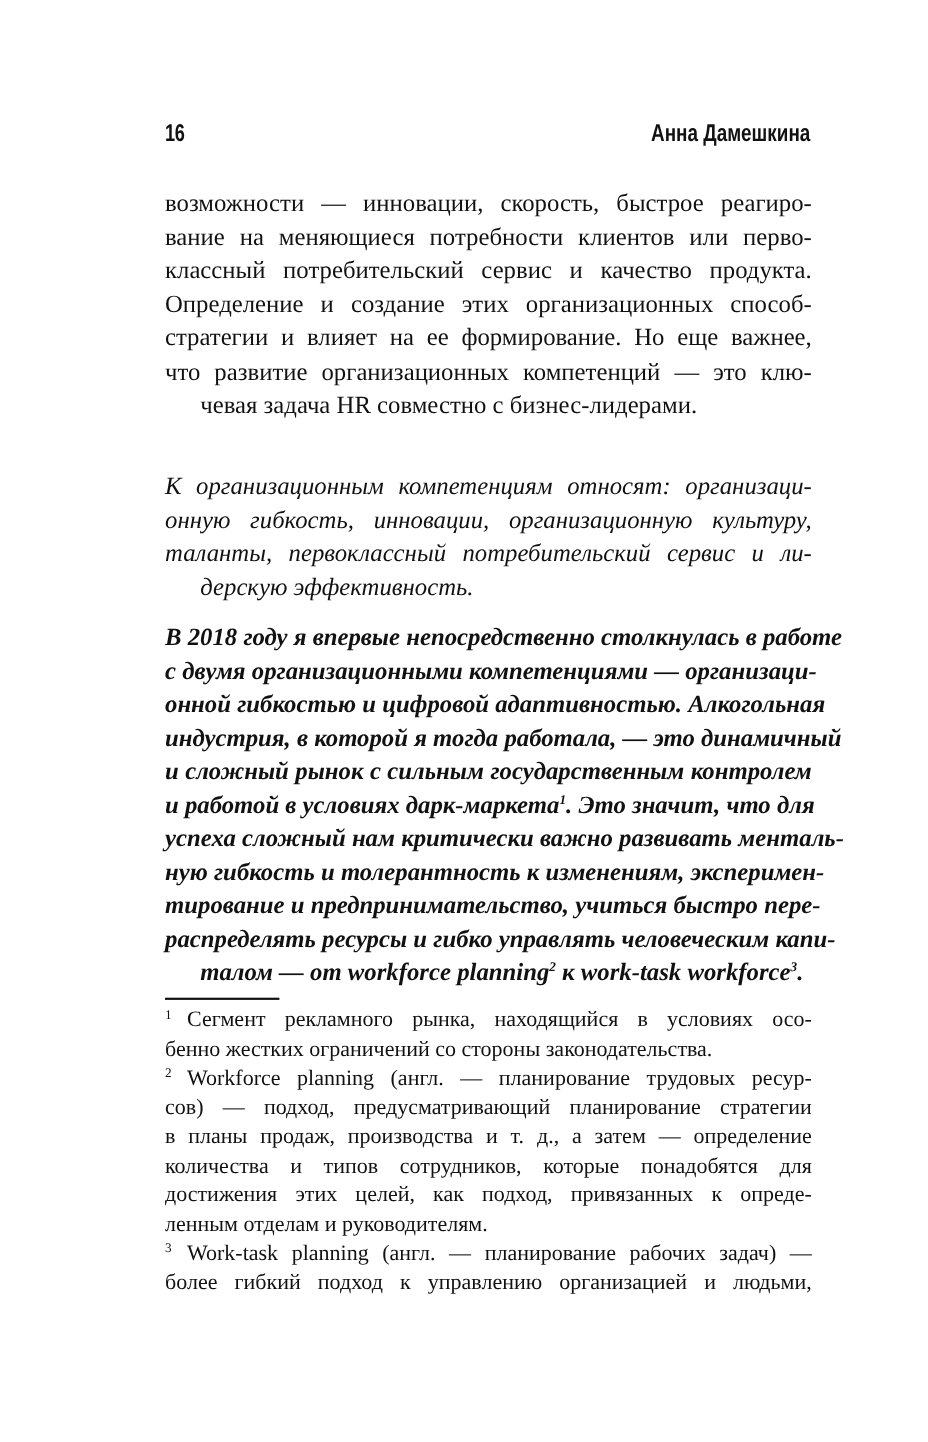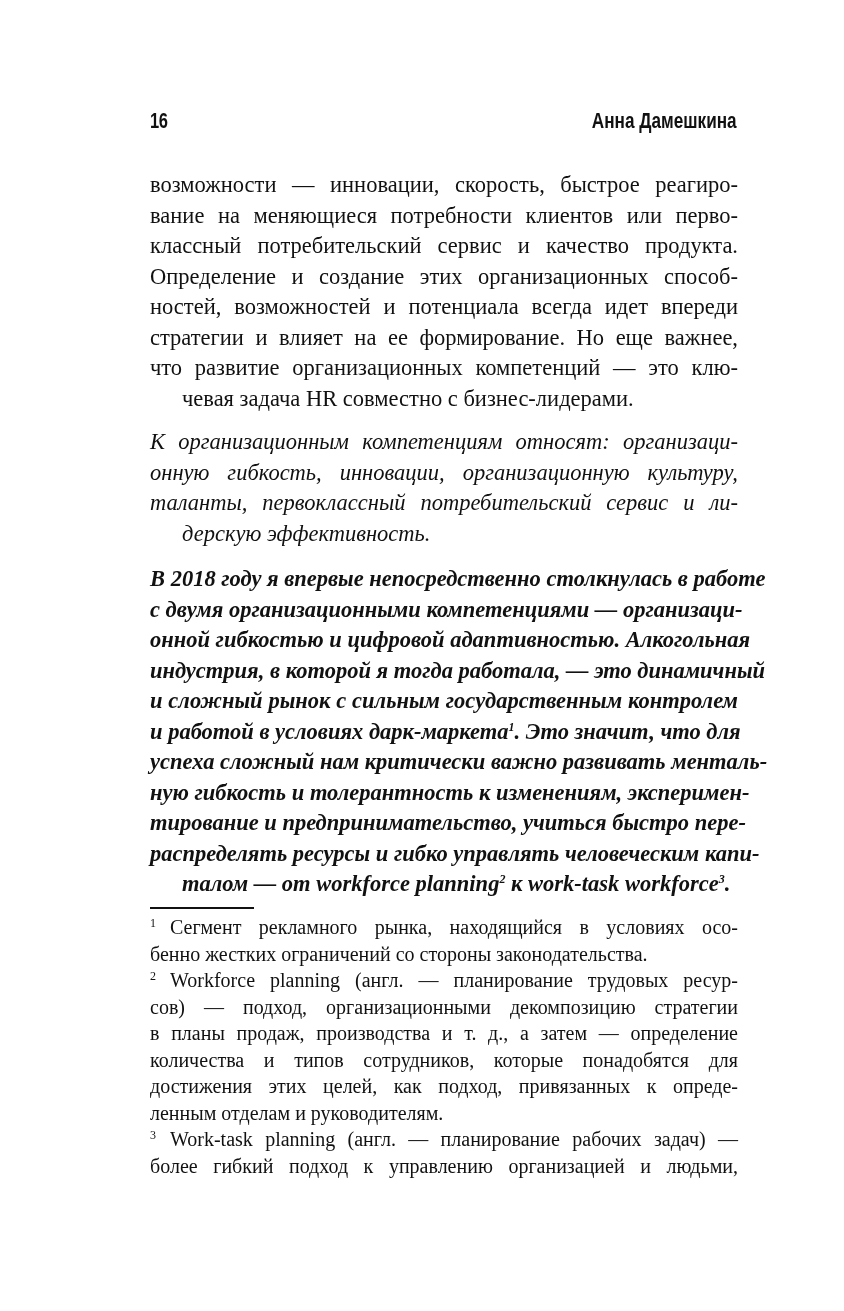--- a/index.html
+++ b/index.html
@@ -30,21 +30,20 @@
   <div class="header">
     <span class="page-num">16</span>
     <span class="running-head">Анна Дамешкина</span>
   </div>
 
   <div class="body-text p1">
     <span class="line">возможности — инновации, скорость, быстрое реагиро-</span>
     <span class="line">вание на меняющиеся потребности клиентов или перво-</span>
     <span class="line">классный потребительский сервис и качество продукта.</span>
     <span class="line">Определение и создание этих организационных способ-</span>
-    <span class="line">ностей, возможностей и потенциала всегда идет впереди</span>
     <span class="line">стратегии и влияет на ее формирование. Но еще важнее,</span>
     <span class="line">что развитие организационных компетенций — это клю-</span>
     <span class="line last">чевая задача HR совместно с бизнес-лидерами.</span>
   </div>
 
   <div class="body-text p2">
     <span class="line">К организационным компетенциям относят: организаци-</span>
     <span class="line">онную гибкость, инновации, организационную культуру,</span>
     <span class="line">таланты, первоклассный потребительский сервис и ли-</span>
     <span class="line last">дерскую эффективность.</span>
@@ -64,21 +63,21 @@
     <span class="line last"><span>талом — от workforce planning</span><sup>2</sup><span> к work-task workforce</span><sup>3</sup><span>.</span></span>
   </div>
 
   <div class="rule"></div>
 
   <div class="footnotes">
     <span class="fn-line"><span class="fn-num">1</span><span>Сегмент рекламного рынка, находящийся в условиях осо-</span></span>
     <span class="fn-line last">бенно жестких ограничений со стороны законодательства.</span>
 
     <span class="fn-line"><span class="fn-num">2</span><span>Workforce planning (</span><span class="it">англ.</span><span> — планирование трудовых ресур-</span></span>
-    <span class="fn-line">сов) — подход, организационными декомпозицию стратегии</span>
+    <span class="fn-line">сов) — подход, предусматривающий планирование стратегии</span>
     <span class="fn-line">в планы продаж, производства и т. д., а затем — определение</span>
     <span class="fn-line">количества и типов сотрудников, которые понадобятся для</span>
     <span class="fn-line">достижения этих целей, как подход, привязанных к опреде-</span>
     <span class="fn-line last">ленным отделам и руководителям.</span>
 
     <span class="fn-line"><span class="fn-num">3</span><span>Work-task planning (</span><span class="it">англ.</span><span> — планирование рабочих задач) —</span></span>
     <span class="fn-line">более гибкий подход к управлению организацией и людьми,</span>
   </div>
 
 </div>

